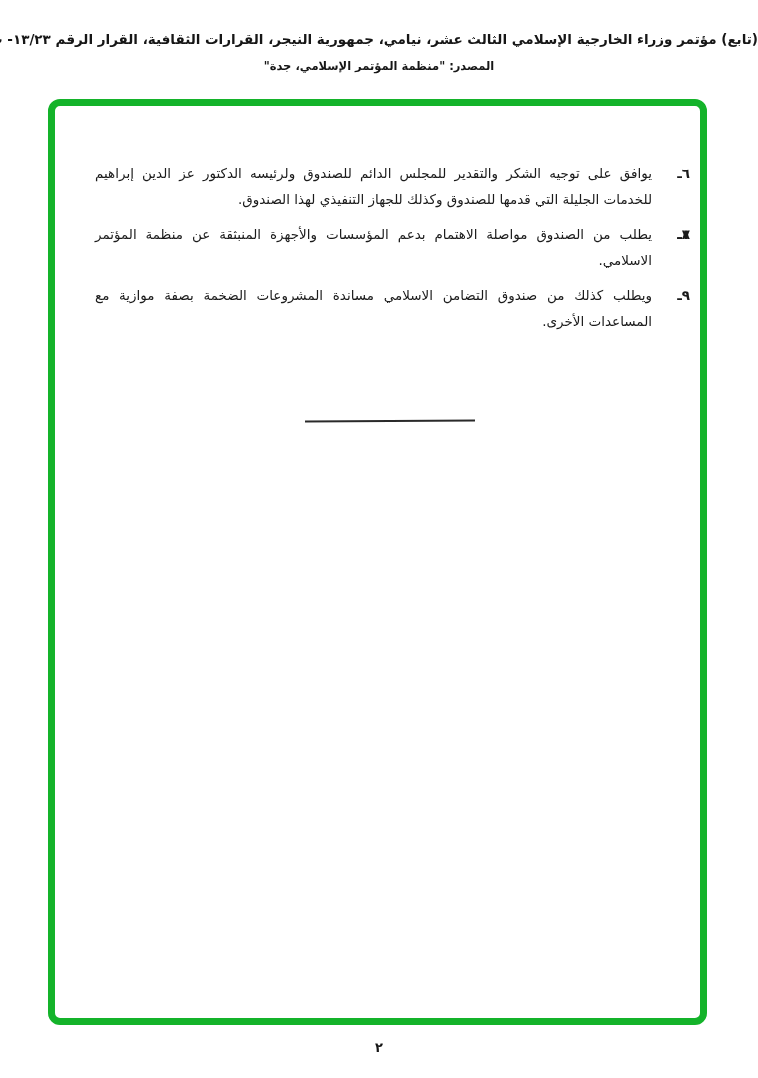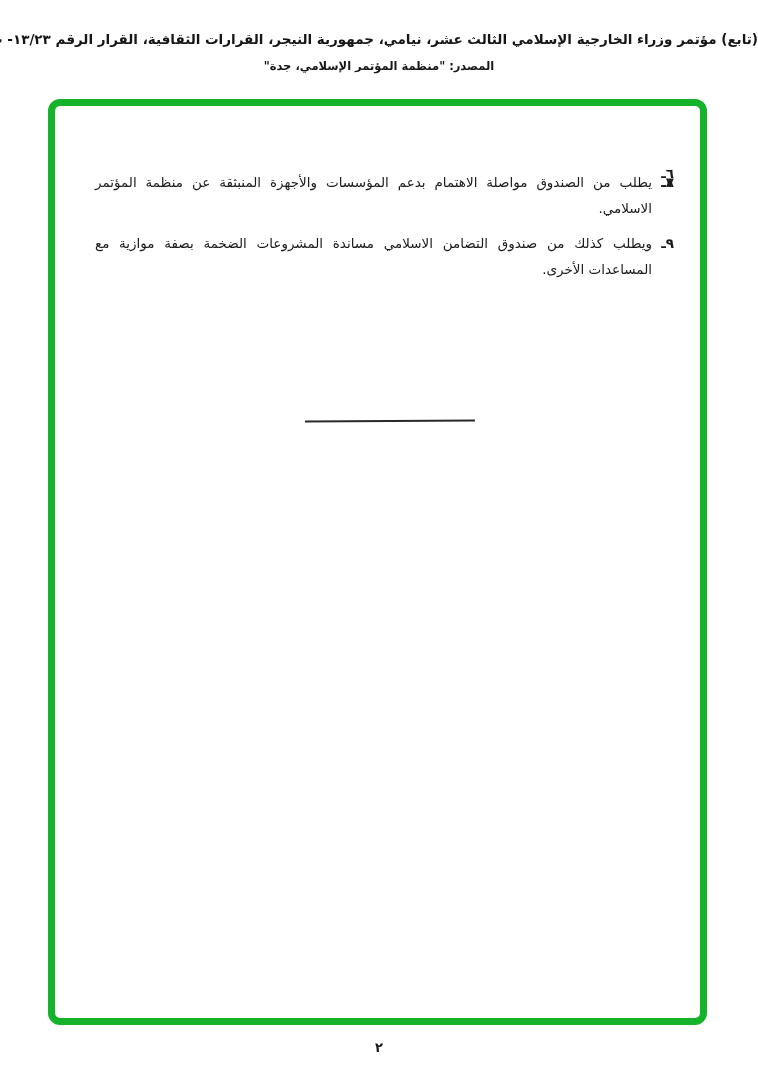--- a/index.html
+++ b/index.html
@@ -50,21 +50,21 @@
     color: #1b1b1b;
   }
   .item {
     position: relative;
     padding-right: 38px;
     text-align: justify;
     margin-bottom: 9px;
   }
   .item .num {
     position: absolute;
-    right: 16px; top: 0;
+    right: 0; top: 0;
     font-weight: bold;
   }
   .item .txt { }
   .divider {
     position: absolute;
     top: 420px;
     left: 305px;
     width: 170px;
     height: 2px;
     background: #2a2a2a;
@@ -86,20 +86,21 @@
 
   <div class="hdr1">(تابع) مؤتمر وزراء الخارجية الإسلامي الثالث عشر، نيامي، جمهورية النيجر، القرارات الثقافية، القرار الرقم ١٣/٢٣- ث</div>
 
   <div class="hdr2">المصدر:  "منظمة المؤتمر الإسلامي، جدة"</div>
 
   <div class="frame" style="border-color: rgb(20, 179, 42);"></div>
 
   <div class="body-text" id="items" style="color: rgb(27, 27, 27);">
   <div class="item">
     <span class="num">٦ـ</span>
+    <span class="txt">يوافق على توجيه الشكر والتقدير للمجلس الدائم للصندوق ولرئيسه الدكتور عز الدين إبراهيم للخدمات الجليلة التي قدمها للصندوق وكذلك للجهاز التنفيذي لهذا الصندوق.</span>
   </div>
 
   <div class="item">
     <span class="num">٧ـ</span>
   </div>
 
   <div class="item">
     <span class="num">٨ـ</span>
     <span class="txt">يطلب من الصندوق مواصلة الاهتمام بدعم المؤسسات والأجهزة المنبثقة عن منظمة المؤتمر الاسلامي.</span>
   </div>

